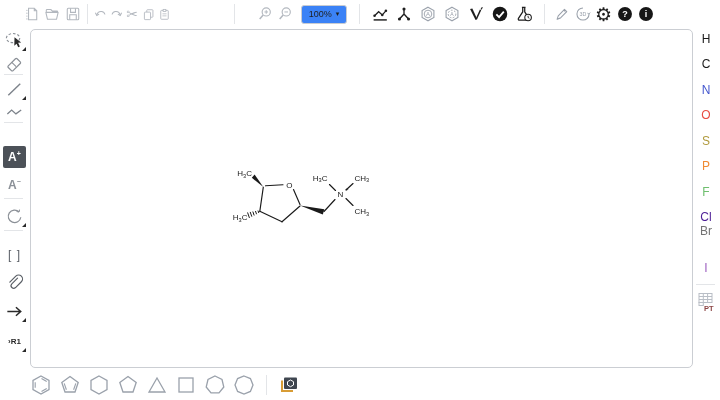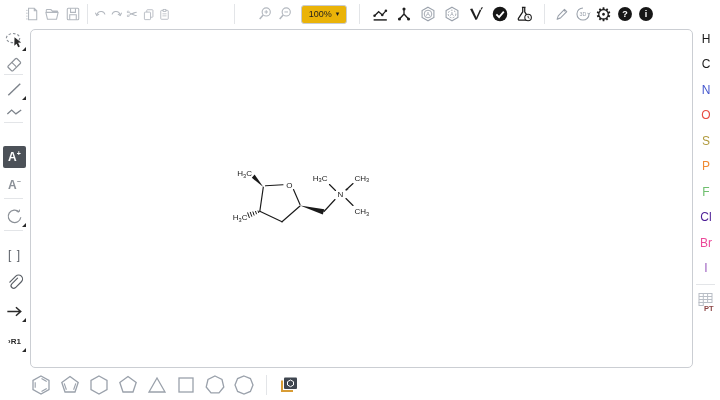--- a/index.html
+++ b/index.html
@@ -9,21 +9,21 @@
   
   .topbar { position:absolute; left:0; top:0; width:720px; height:28px; display:flex; align-items:center; padding-left:20px; background:#fff; }
   .tbtn { position:relative; height:24px; display:flex; align-items:center; justify-content:center; background:transparent; border:none; cursor:pointer; }
   .w21{width:21px} .w16{width:16px} .w20{width:20px} .w24{width:24px}
   .tdiv { width:1px; height:20px; background:#e3e5e8; margin:0 4px; }
   .muted { color:#b3b8bf; }
   .dark  { color:#1f1f1f; }
   .gray  { color:#9aa1ab; }
   .glyph { font-size:14px; line-height:1; }
   .gear  { font-size:19px; }
-  .zoombox { display:flex; align-items:center; justify-content:center; gap:4px; width:46px; height:19px; border:1px solid #c9ccd1; border-radius:3px; background:#eab308; font-size:9px; color:#1f1f1f; cursor:pointer; margin-left:6px; }
+  .zoombox { display:flex; align-items:center; justify-content:center; gap:4px; width:46px; height:19px; border:1px solid #c9ccd1; border-radius:3px; background:#3b82f6; font-size:9px; color:#1f1f1f; cursor:pointer; margin-left:6px; }
   .zoombox .arr { font-size:7px; }
 
   
   .leftbar { position:absolute; left:0; top:28px; width:28px; height:344px; }
   .ltool { position:absolute; left:3px; width:23px; height:22px; display:flex; align-items:center; justify-content:center; background:transparent; border:none; cursor:pointer; }
   .ldiv { position:absolute; left:4px; width:19px; height:1px; background:#e3e5e8; }
   .corner { position:absolute; right:0; bottom:0; width:0; height:0; border-left:4px solid transparent; border-bottom:4px solid #2a2a2a; }
   .chargeA { font-size:12px; color:#8b9097; font-weight:bold; }
   .chargeA sup { font-size:7px; }
   .ltool.sel { background:#4c5158; border-radius:2px; }
@@ -328,21 +328,21 @@
 
   <div class="rightbar">
     <button class="atom" style="top: 0px; color: rgb(26, 26, 26);">H</button>
     <button class="atom" style="top: 25px; color: rgb(26, 26, 26);">C</button>
     <button class="atom" style="top: 51px; color: rgb(68, 87, 206);">N</button>
     <button class="atom" style="top: 76px; color: rgb(232, 77, 67);">O</button>
     <button class="atom" style="top: 102px; color: rgb(176, 154, 61);">S</button>
     <button class="atom" style="top: 127px; color: rgb(240, 139, 51);">P</button>
     <button class="atom" style="top: 153px; color: rgb(111, 191, 111);">F</button>
     <button class="atom" style="top: 178px; color: #4c1d95;">Cl</button>
-    <button class="atom" style="top: 204px; color: #ec4899;">Br</button>
+    <button class="atom" style="top: 192px; color: #737373;">Br</button>
     <button class="atom" style="top: 229px; color: rgb(158, 98, 192);">I</button>
     <div class="rdiv" style="top:256px"></div>
     <button class="atom" style="top:261px; height:26px">
       <svg width="20" height="22" viewBox="0 0 20 22">
         <g stroke="#b9bec6" stroke-width="1" fill="none">
           <rect x="3" y="2.5" width="13" height="9"></rect>
           <line x1="7.3" y1="2.5" x2="7.3" y2="11.5"></line>
             <line x1="11.6" y1="2.5" x2="11.6" y2="11.5"></line>
           <line x1="3" y1="5.5" x2="16" y2="5.5"></line>
             <line x1="3" y1="8.5" x2="16" y2="8.5"></line>

